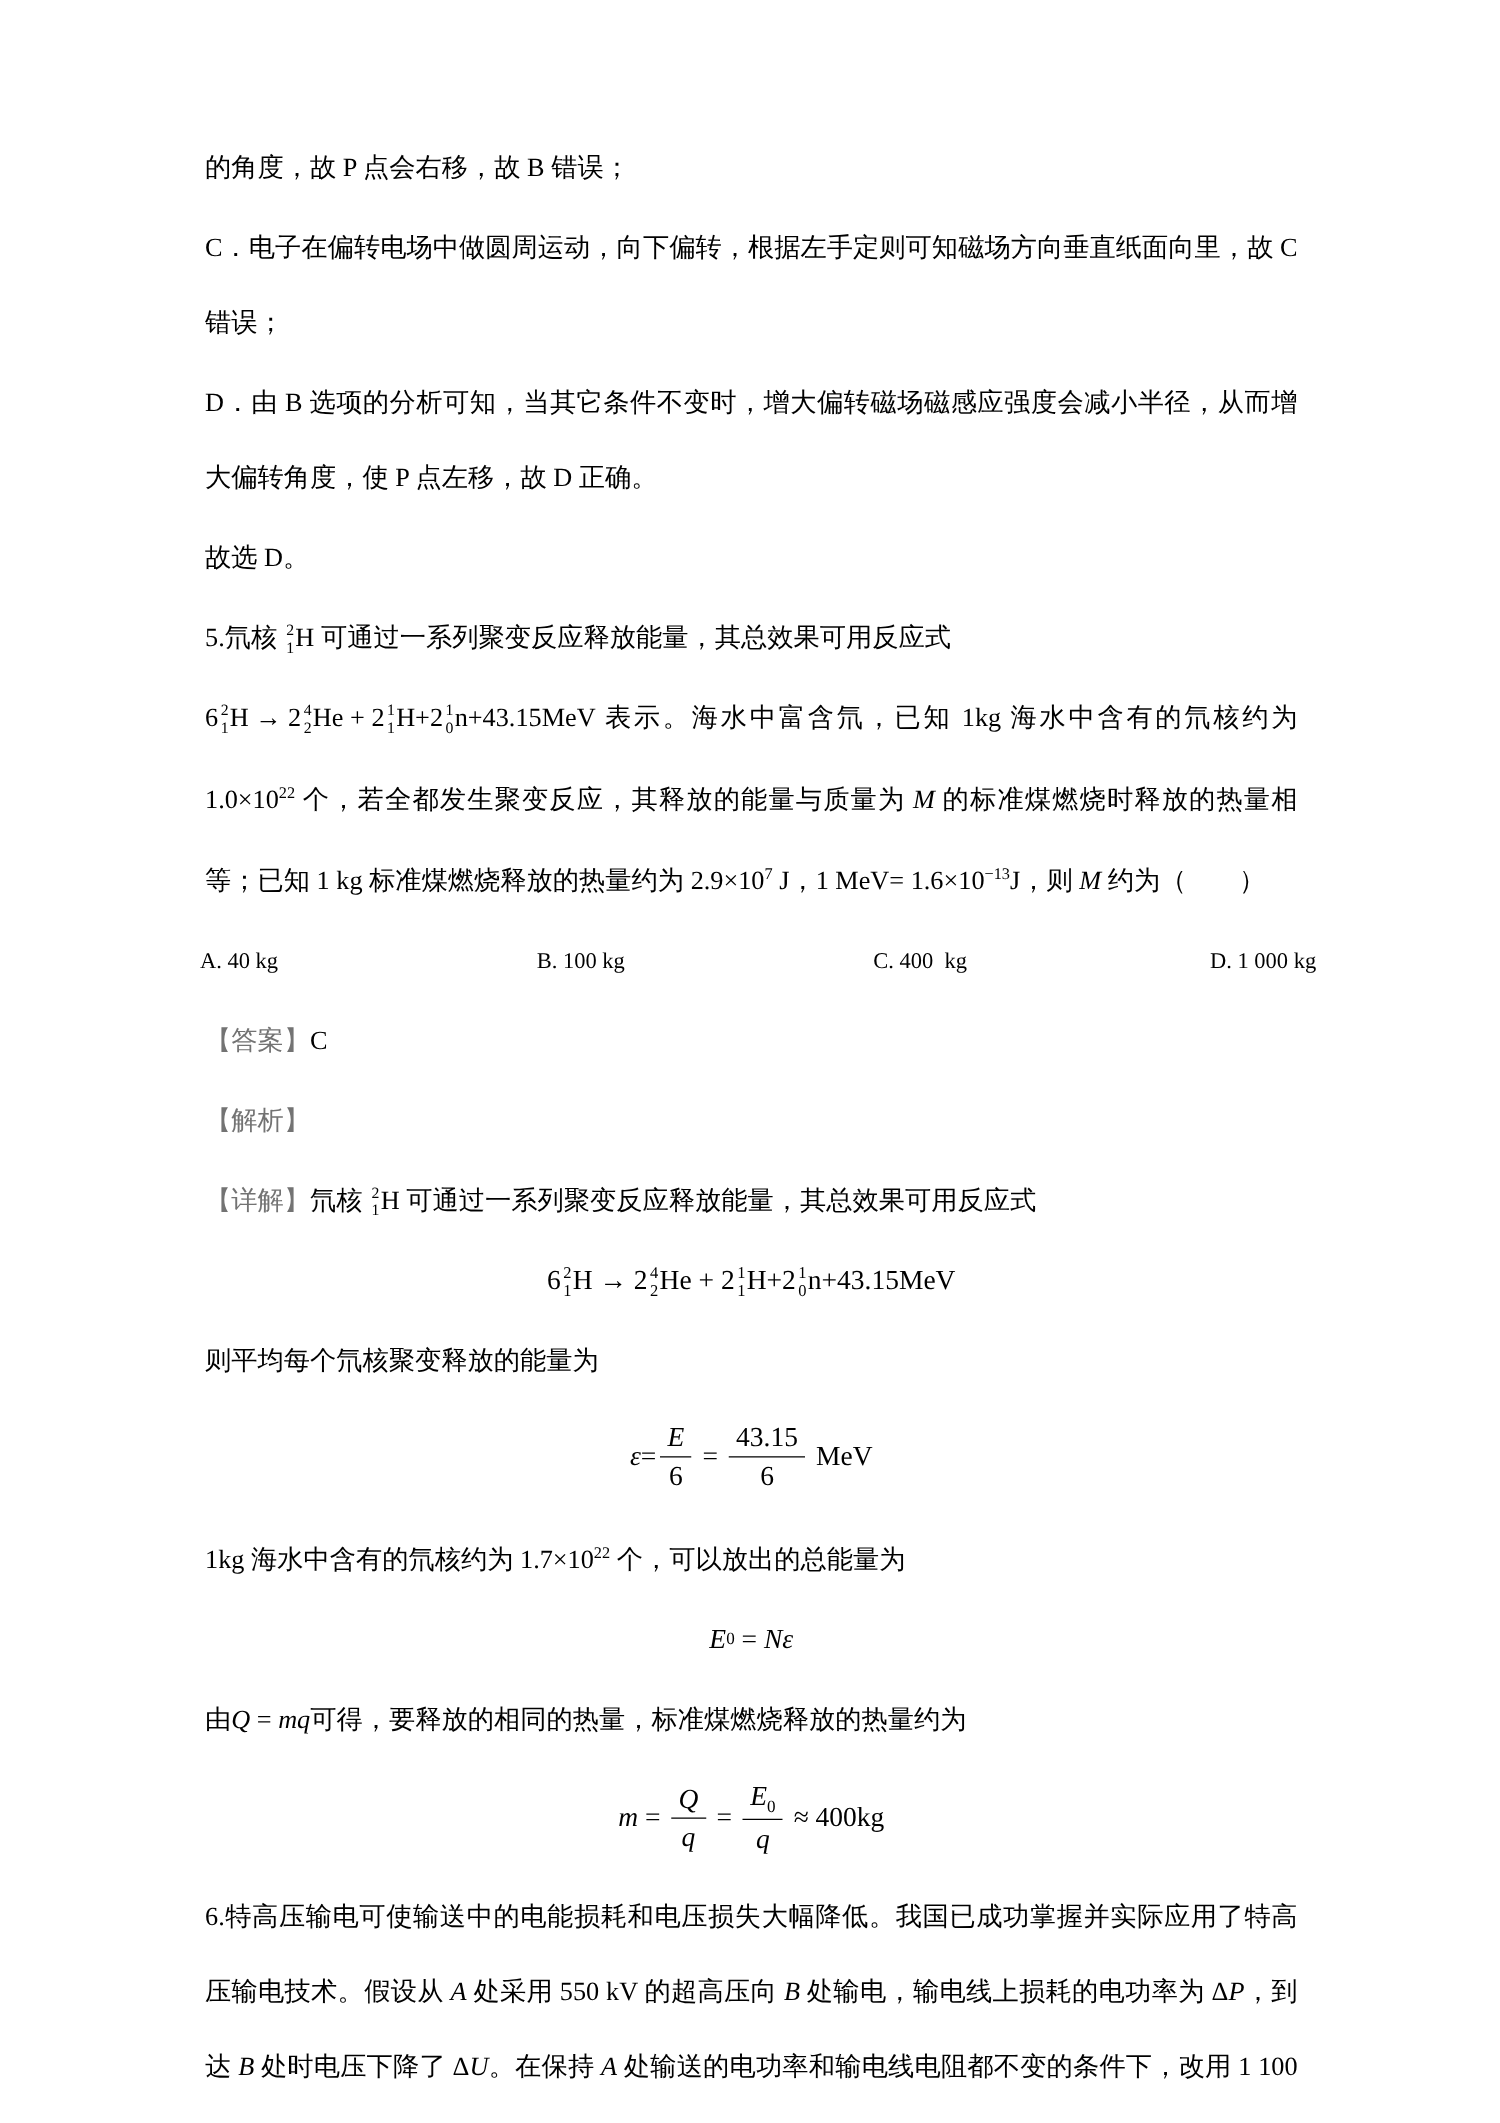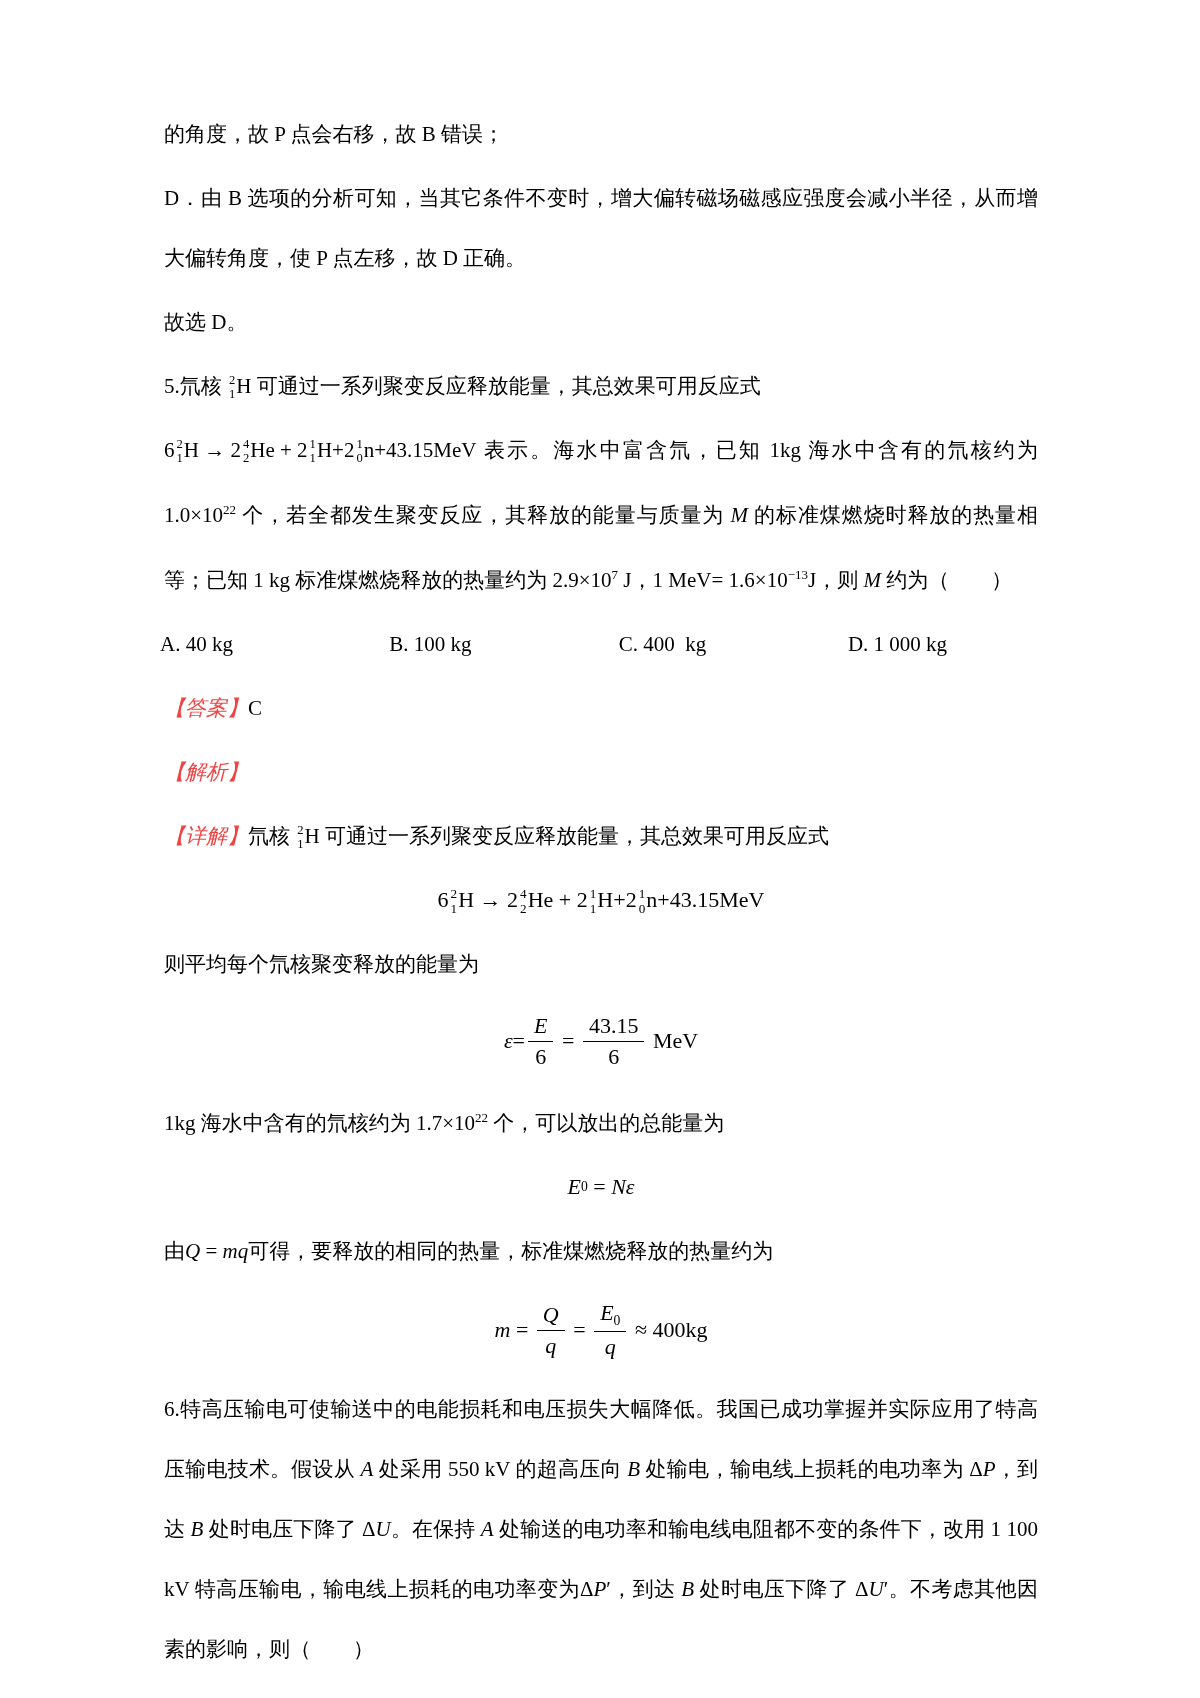--- a/index.html
+++ b/index.html
@@ -3,26 +3,26 @@
 <meta charset="utf-8">
 <style>
   html,body{margin:0;padding:0;background:#fff;}
   body{width:1200px;height:1698px;color:#000;
        font-family:"Liberation Serif","DejaVu Serif",serif;}
   .page{box-sizing:border-box;width:1200px;height:1698px;
         padding:100px 158px 30px 160px;overflow:hidden;background:#fff;}
   .ln{margin:4px;font-size:21px;line-height:60px;text-align:justify;}
   .t{white-space:pre-wrap;}
   .it{font-style:italic;}
-  .blue{color:#ef4444;font-style:italic;}
+  .blue{color:#737373;}
   sup.sp{font-size:0.62em;}
   sub.sb{font-size:0.62em;}
   
   .opts{display:grid;grid-template-columns:26% 26% 26% 22%;
-        font-size:21px;line-height:60px;}
+        font-size:18px;line-height:60px;gap:40px;}
   
   .nuc{display:inline-block;white-space:nowrap;}
   .nuc .ss{display:inline-flex;flex-direction:column;align-items:flex-end;
            vertical-align:middle;font-size:0.6em;line-height:1.15;
            margin:0 1px 0 2px;position:relative;top:-1px;}
   .nuc .ss span{display:block;}
   
   .dfml{text-align:center;font-size:22px;line-height:60px;margin:0;}
   .dfml.tall{line-height:1.3;padding:13px 0;}
   .fml{display:inline-flex;align-items:center;white-space:pre-wrap;}
@@ -30,20 +30,21 @@
         margin:0 3px;line-height:1.35;}
   .frac .fn{border-bottom:1.4px solid #000;padding:0 6px;}
   .frac .fd{padding:0 6px;}
 </style>
 </head>
 <body>
 
 <div class="page">
 
   <p class="ln"><span class="t">的角度，故 P 点会右移，故 B 错误；</span></p>
+  <p class="ln"><span class="t">C．电子在偏转电场中做圆周运动，向下偏转，根据左手定则可知磁场方向垂直纸面向里，故 C 错误；</span></p>
   <p class="ln"><span class="t">D．由 B 选项的分析可知，当其它条件不变时，增大偏转磁场磁感应强度会减小半径，从而增大偏转角度，使 P 点左移，故 D 正确。</span></p>
   <p class="ln"><span class="t">故选 D。</span></p>
 
   <p class="ln">
     <span class="t">5.氘核 </span><span class="nuc"><span class="ss">
           <span class="t">2</span>
           <span class="t">1</span>
         </span><span class="t">H</span></span><span class="t"> 可通过一系列聚变反应释放能量，其总效果可用反应式</span>
   </p>
 

